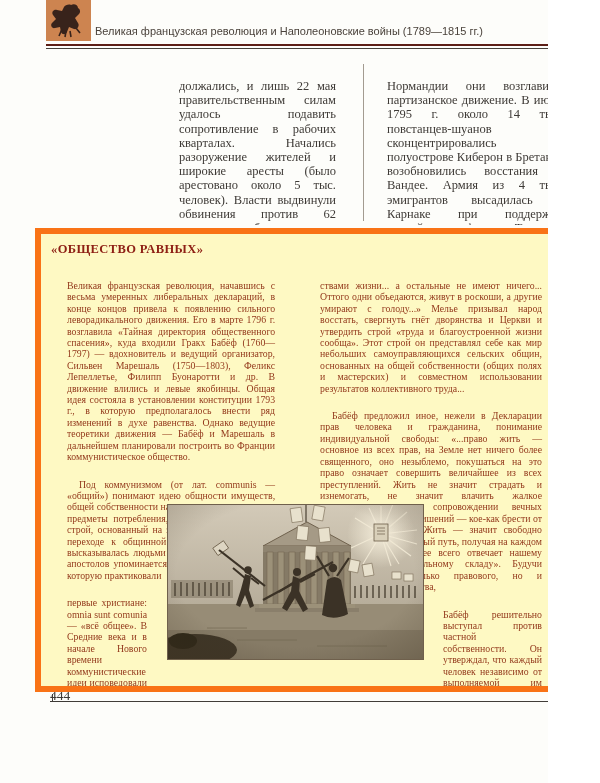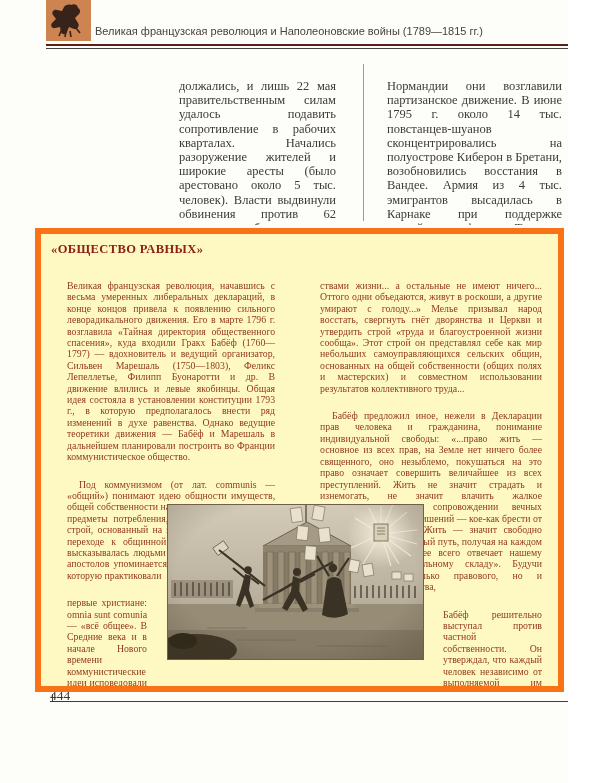--- a/index.html
+++ b/index.html
@@ -1,17 +1,17 @@
 <!DOCTYPE html>
 <html lang="ru"><head>
 <meta charset="utf-8">
 <style>
   html,body{margin:0;padding:0;background:#ffffff;}
   .page{position:relative;width:548px;height:783px;background:#fdfdfa;overflow:hidden;
-        font-family:"Liberation Serif",serif;padding-left:20px;}
+        font-family:"Liberation Serif",serif;}
 
   
   .chapter-icon{position:absolute;left:46px;top:0;width:45px;height:41px;display:block;}
   .running-head{position:absolute;left:95px;top:25px;width:470px;
         font-family:"Liberation Sans",sans-serif;font-size:11px;color:#4a423b;}
   .rule-top{position:absolute;left:46px;top:44px;width:524px;height:2px;background:#5d1f17;}
   .rule-bottom{position:absolute;left:46px;top:48px;width:524px;height:1px;background:#45403a;}
 
   
   .col{position:absolute;top:63px;height:162px;overflow:hidden;

